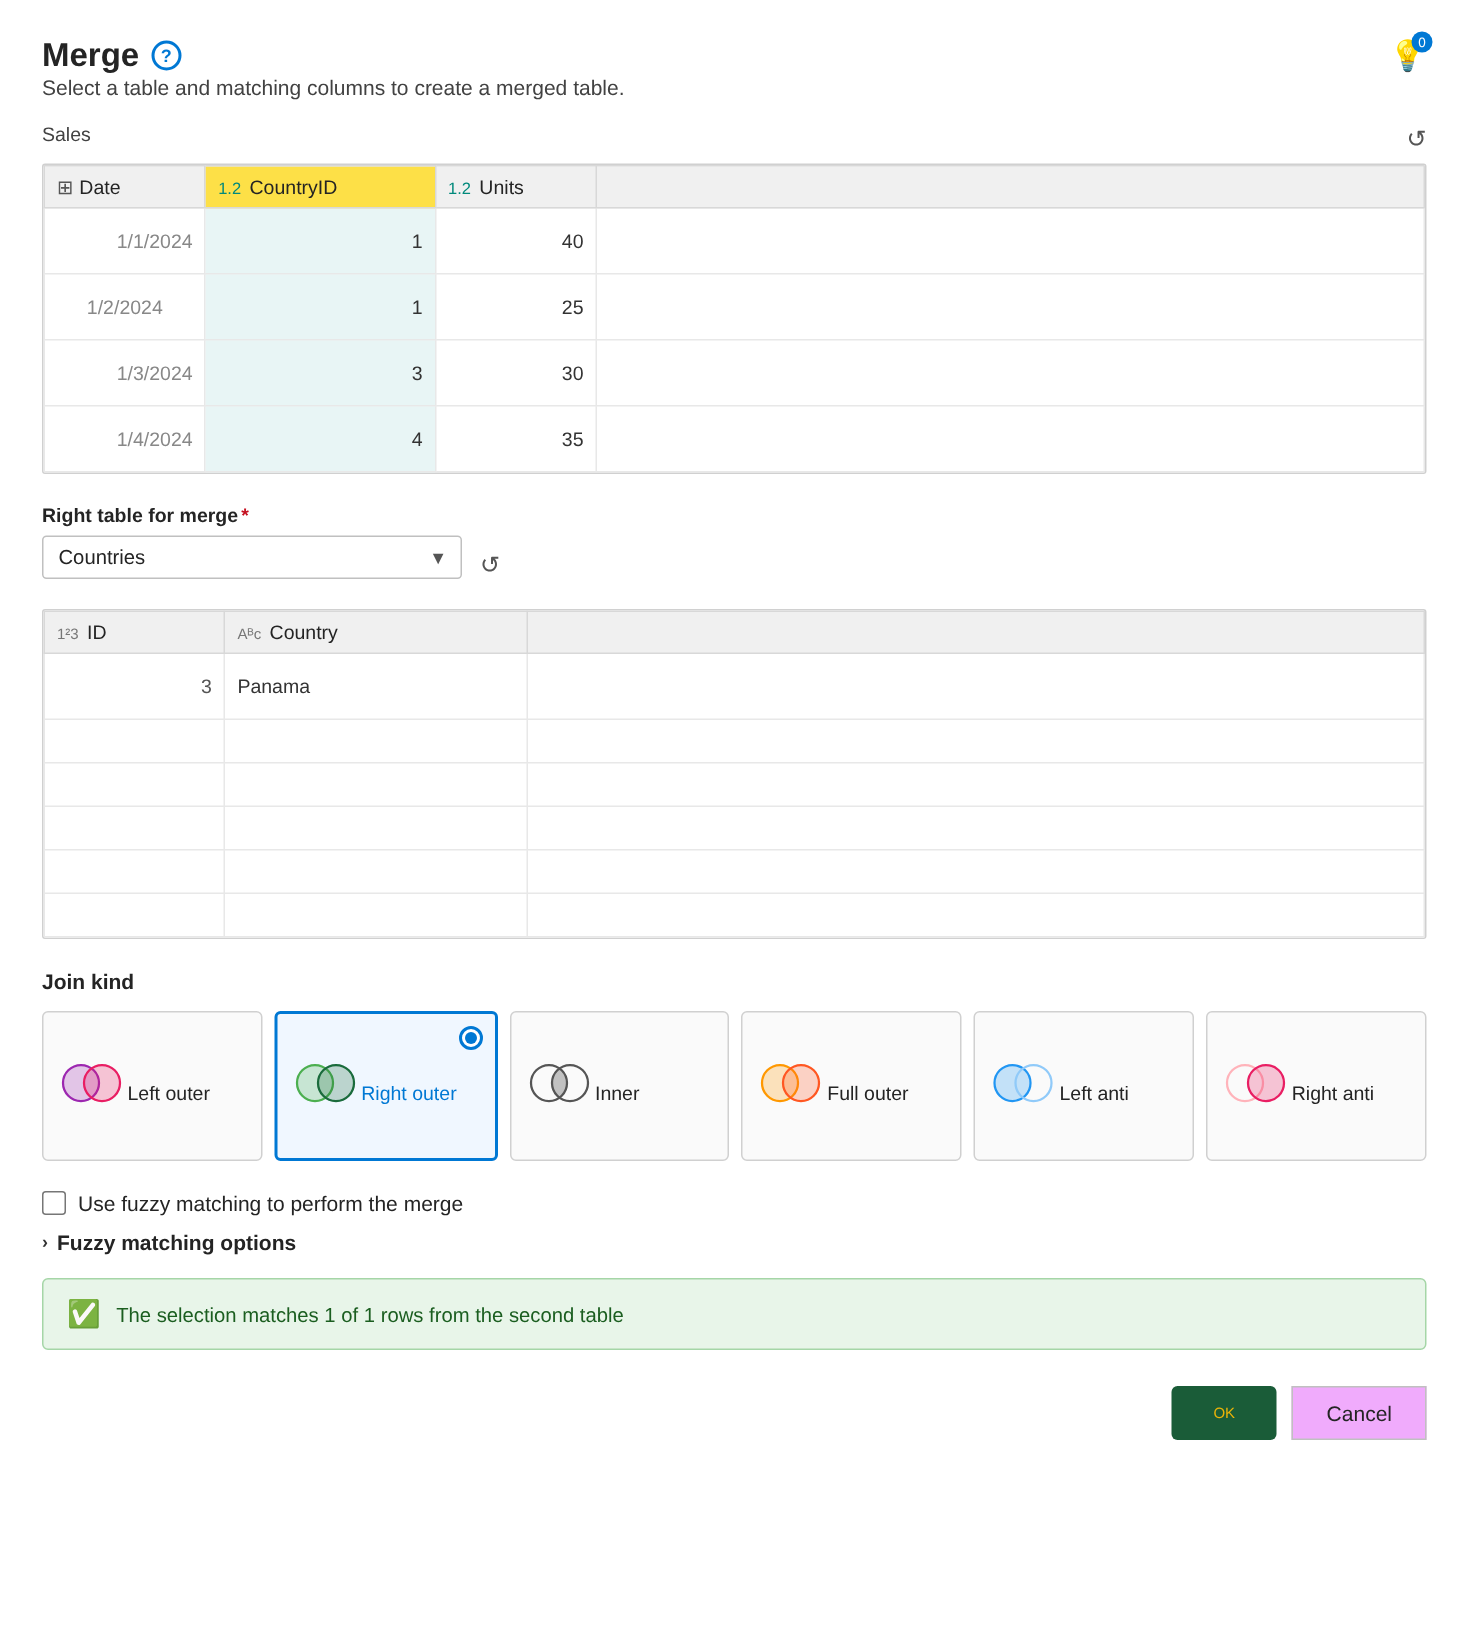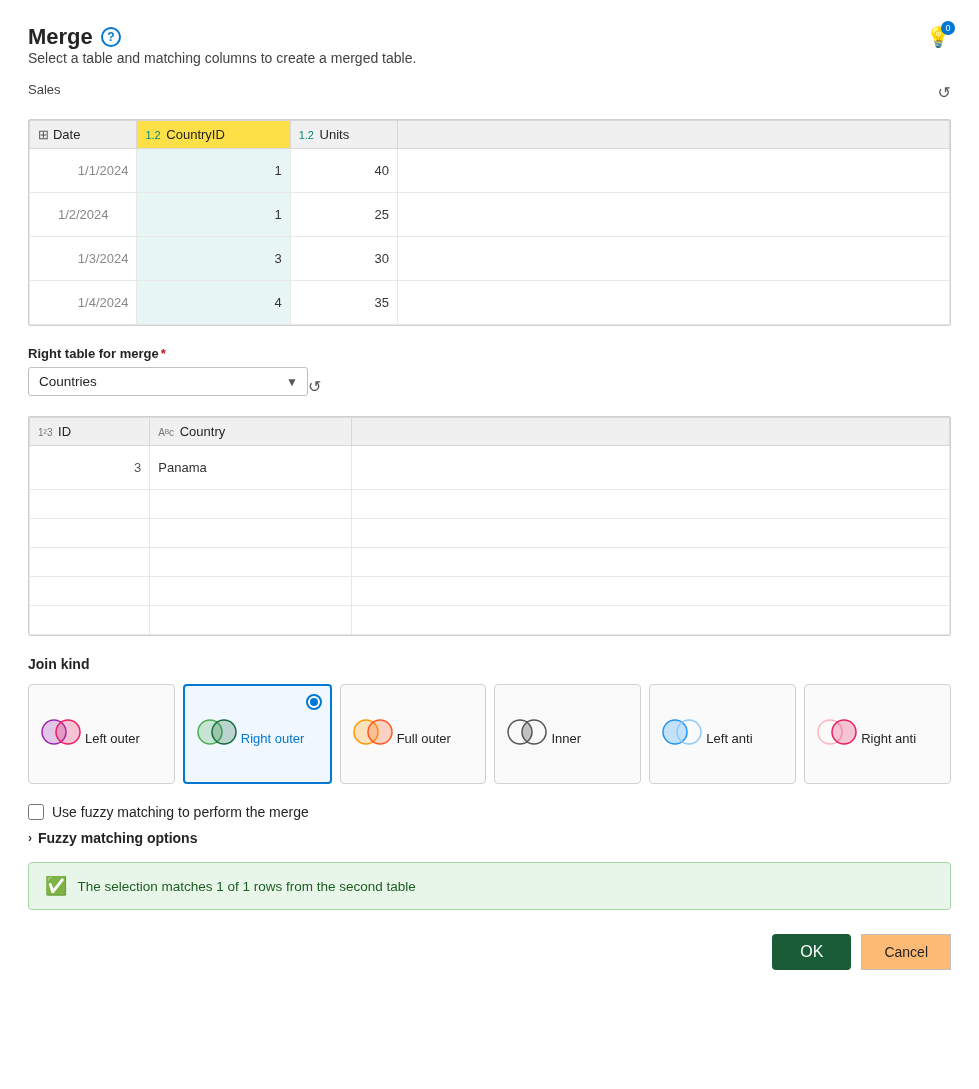--- a/index.html
+++ b/index.html
@@ -61,21 +61,21 @@
     
     .section-label {
       font-size: 13px;
       color: #424242;
       margin-bottom: 6px;
     }
     .section-header {
       display: flex;
       justify-content: space-between;
       align-items: center;
-      margin-bottom: 16px;
+      margin-bottom: 6px;
     }
     .refresh-icon {
       cursor: pointer;
       color: #555;
       font-size: 16px;
     }
 
     
     .data-table-wrapper {
       border: 1px solid #d0d0d0;
@@ -266,30 +266,30 @@
     }
 
     
     .footer-buttons {
       display: flex;
       justify-content: flex-end;
       gap: 10px;
     }
     .btn-ok {
       background: #1a5c38;
-      color: #ffffff;
+      color: #eab308;
       border: none;
       border-radius: 4px;
       padding: 9px 28px;
-      font-size: 16px;
+      font-size: 10px;
       cursor: pointer;
       font-weight: 500;
     }
     .btn-cancel {
-      background: #fdba74;
+      background: #f0abfc;
       color: #242424;
       border: 1px solid #c0c0c0;
       border-radius: 0;
       padding: 9px 22px;
       font-size: 14px;
       cursor: pointer;
     }
 
     
     .empty-row td {
@@ -363,21 +363,21 @@
       </tr>
     </tbody>
   </table>
 </div>
 
 <div>
   <p class="right-table-label">
     <span>Right table for merge</span><span class="required-star">*</span>
   </p>
 
-  <div style="display:flex; align-items:center; margin-bottom:10px;">
+  <div style="display:flex; align-items:center; gap:12px; margin-bottom:10px;">
     <div class="dropdown-wrapper">
       <select class="dropdown-select">
         <option>Countries</option>
       </select>
       <span class="dropdown-arrow">▼</span>
     </div>
     <span class="refresh-icon">↺</span>
   </div>
 
   <div class="data-table-wrapper">
@@ -446,33 +446,33 @@
       <div class="radio-dot"></div>
       <svg class="venn" viewBox="0 0 48 30">
         <circle cx="17" cy="15" r="12" fill="#4caf50" fill-opacity="0.1" stroke="#4caf50" stroke-width="1.5"></circle>
         <circle cx="31" cy="15" r="12" fill="#1a6b3c" fill-opacity="0.35" stroke="#1a6b3c" stroke-width="1.5"></circle>
       </svg>
       <span class="join-label">Right outer</span>
     </div>
 
     <div class="join-option">
       <svg class="venn" viewBox="0 0 48 30">
-        <circle cx="17" cy="15" r="12" fill="#ff9800" fill-opacity="0.35" stroke="#ff9800" stroke-width="1.5"></circle>
-        <circle cx="31" cy="15" r="12" fill="#ff5722" fill-opacity="0.35" stroke="#ff5722" stroke-width="1.5"></circle>
-      </svg>
-      <span class="join-label">Full outer</span>
-    </div>
-
-    <div class="join-option">
-      <svg class="venn" viewBox="0 0 48 30">
         <circle cx="17" cy="15" r="12" fill="none" stroke="#555" stroke-width="1.5"></circle>
         <circle cx="31" cy="15" r="12" fill="none" stroke="#555" stroke-width="1.5"></circle>
         <path d="M24,5.5 A12,12,0,0,1,24,24.5 A12,12,0,0,1,24,5.5" fill="#555" fill-opacity="0.35"></path>
       </svg>
       <span class="join-label">Inner</span>
+    </div>
+
+    <div class="join-option">
+      <svg class="venn" viewBox="0 0 48 30">
+        <circle cx="17" cy="15" r="12" fill="#ff9800" fill-opacity="0.35" stroke="#ff9800" stroke-width="1.5"></circle>
+        <circle cx="31" cy="15" r="12" fill="#ff5722" fill-opacity="0.35" stroke="#ff5722" stroke-width="1.5"></circle>
+      </svg>
+      <span class="join-label">Full outer</span>
     </div>
 
     <div class="join-option">
       <svg class="venn" viewBox="0 0 48 30">
         <circle cx="17" cy="15" r="12" fill="#2196f3" fill-opacity="0.25" stroke="#2196f3" stroke-width="1.5"></circle>
         <circle cx="31" cy="15" r="12" fill="none" stroke="#90caf9" stroke-width="1.5"></circle>
       </svg>
       <span class="join-label">Left anti</span>
     </div>
 

